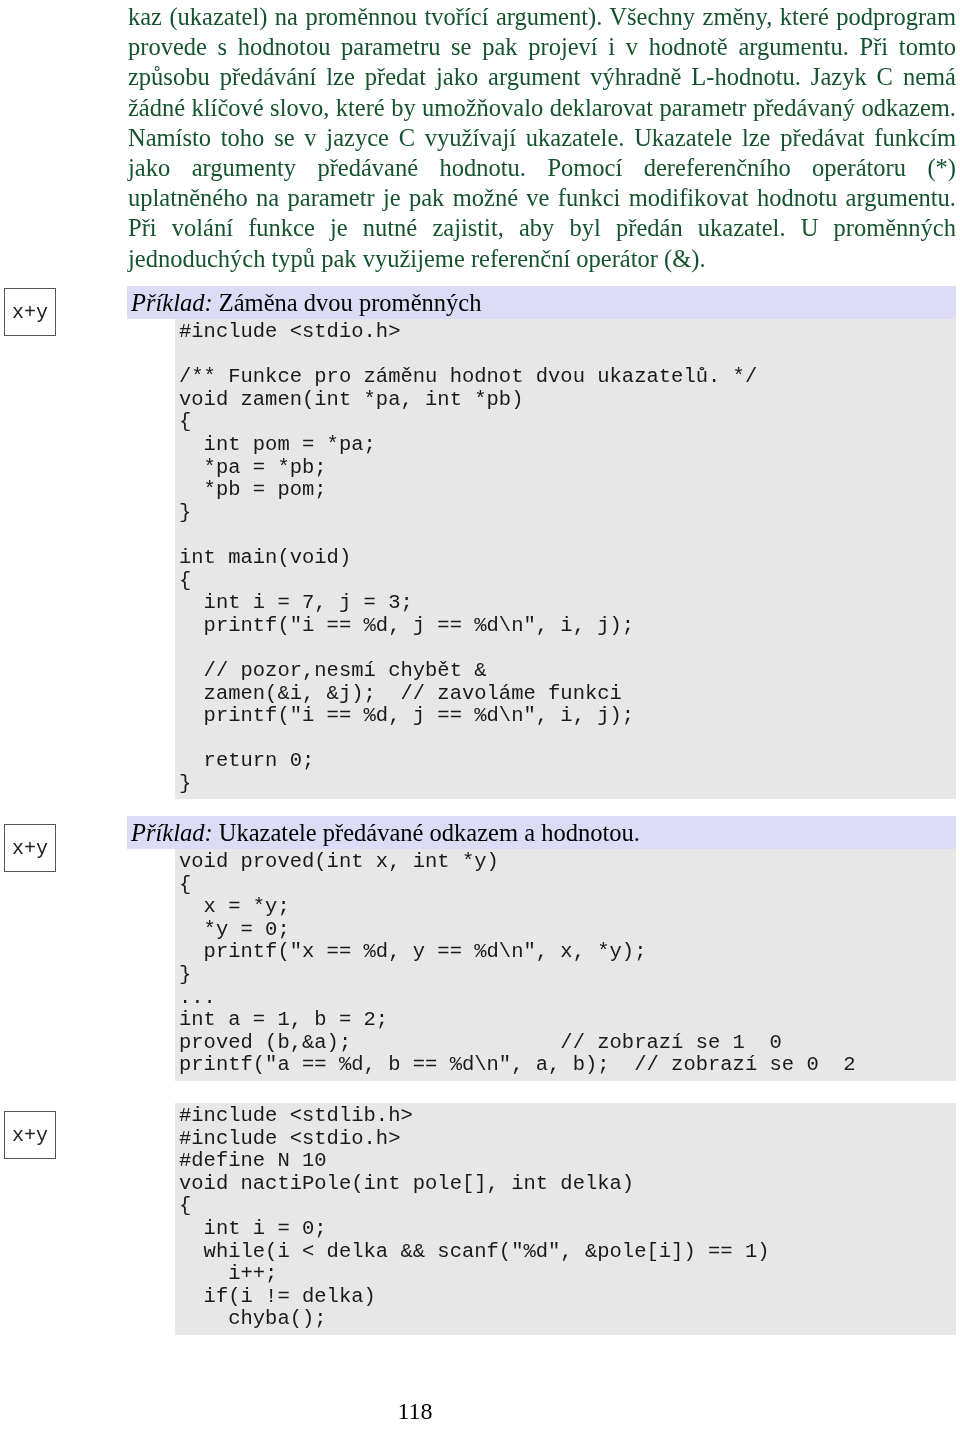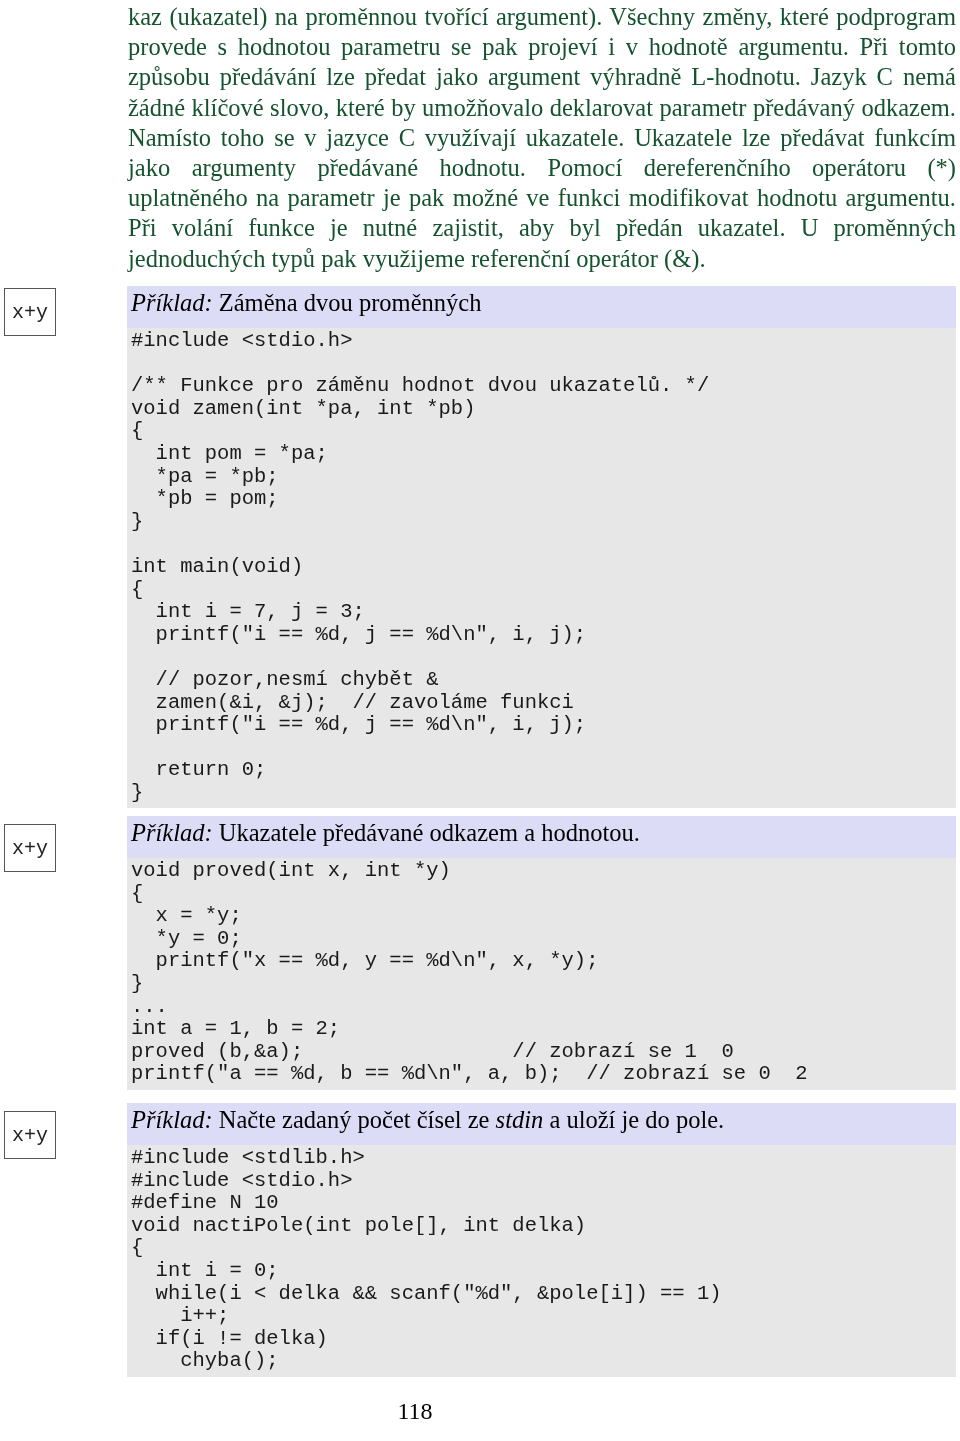--- a/index.html
+++ b/index.html
@@ -67,41 +67,42 @@
     position: absolute;
     left: 127px;
     width: 829px;
   }
 
   .ex-header {
     background: #dcdcf6;
     font-family: "Liberation Serif", serif;
     font-size: 24.5px;
     line-height: 31px;
-    padding: 1px 0 10px 4px;
+    padding: 1px 0 1px 4px;
     box-sizing: border-box;
     white-space: nowrap;
   }
   .ex-header .kw {
     font-style: italic;
   }
   .ex-header .em {
     font-style: italic;
   }
 
   .code {
     background: #e7e7e7;
     font-family: "Liberation Mono", monospace;
     font-size: 20.5px;
     line-height: 22.6px;
     color: #1a1a1a;
     padding: 2px 8px 4px 4px;
     box-sizing: border-box;
     white-space: pre;
     letter-spacing: 0px;
+    margin-left: 48px;
   }
 
   
   #example-1 { top: 286px; }
   #example-1 .icon-box { top: 2px; }
   #example-2 { top: 816px; }
   #example-2 .icon-box { top: 8px; }
   #example-3 { top: 1103px; }
   #example-3 .icon-box { top: 8px; }
 
@@ -183,21 +184,20 @@
 proved (b,&amp;a);                 // zobrazí se 1  0
 printf("a == %d, b == %d\n", a, b);  // zobrazí se 0  2</div>
     </div>
   </div>
 
   <div class="example" id="example-3">
     <div class="icon-box">
       <span>x+y</span>
     </div>
     <div class="example-body ex-body-3">
-      <div class="ex-header"><span class="kw">Příklad:</span><span> Načte zadaný počet čísel ze </span><span class="em">stdin</span><span> a uloží je do pole.</span></div>
       <div class="code">#include &lt;stdlib.h&gt;
 #include &lt;stdio.h&gt;
 #define N 10
 void nactiPole(int pole[], int delka)
 {
   int i = 0;
   while(i &lt; delka &amp;&amp; scanf("%d", &amp;pole[i]) == 1)
     i++;
   if(i != delka)
     chyba();</div>

